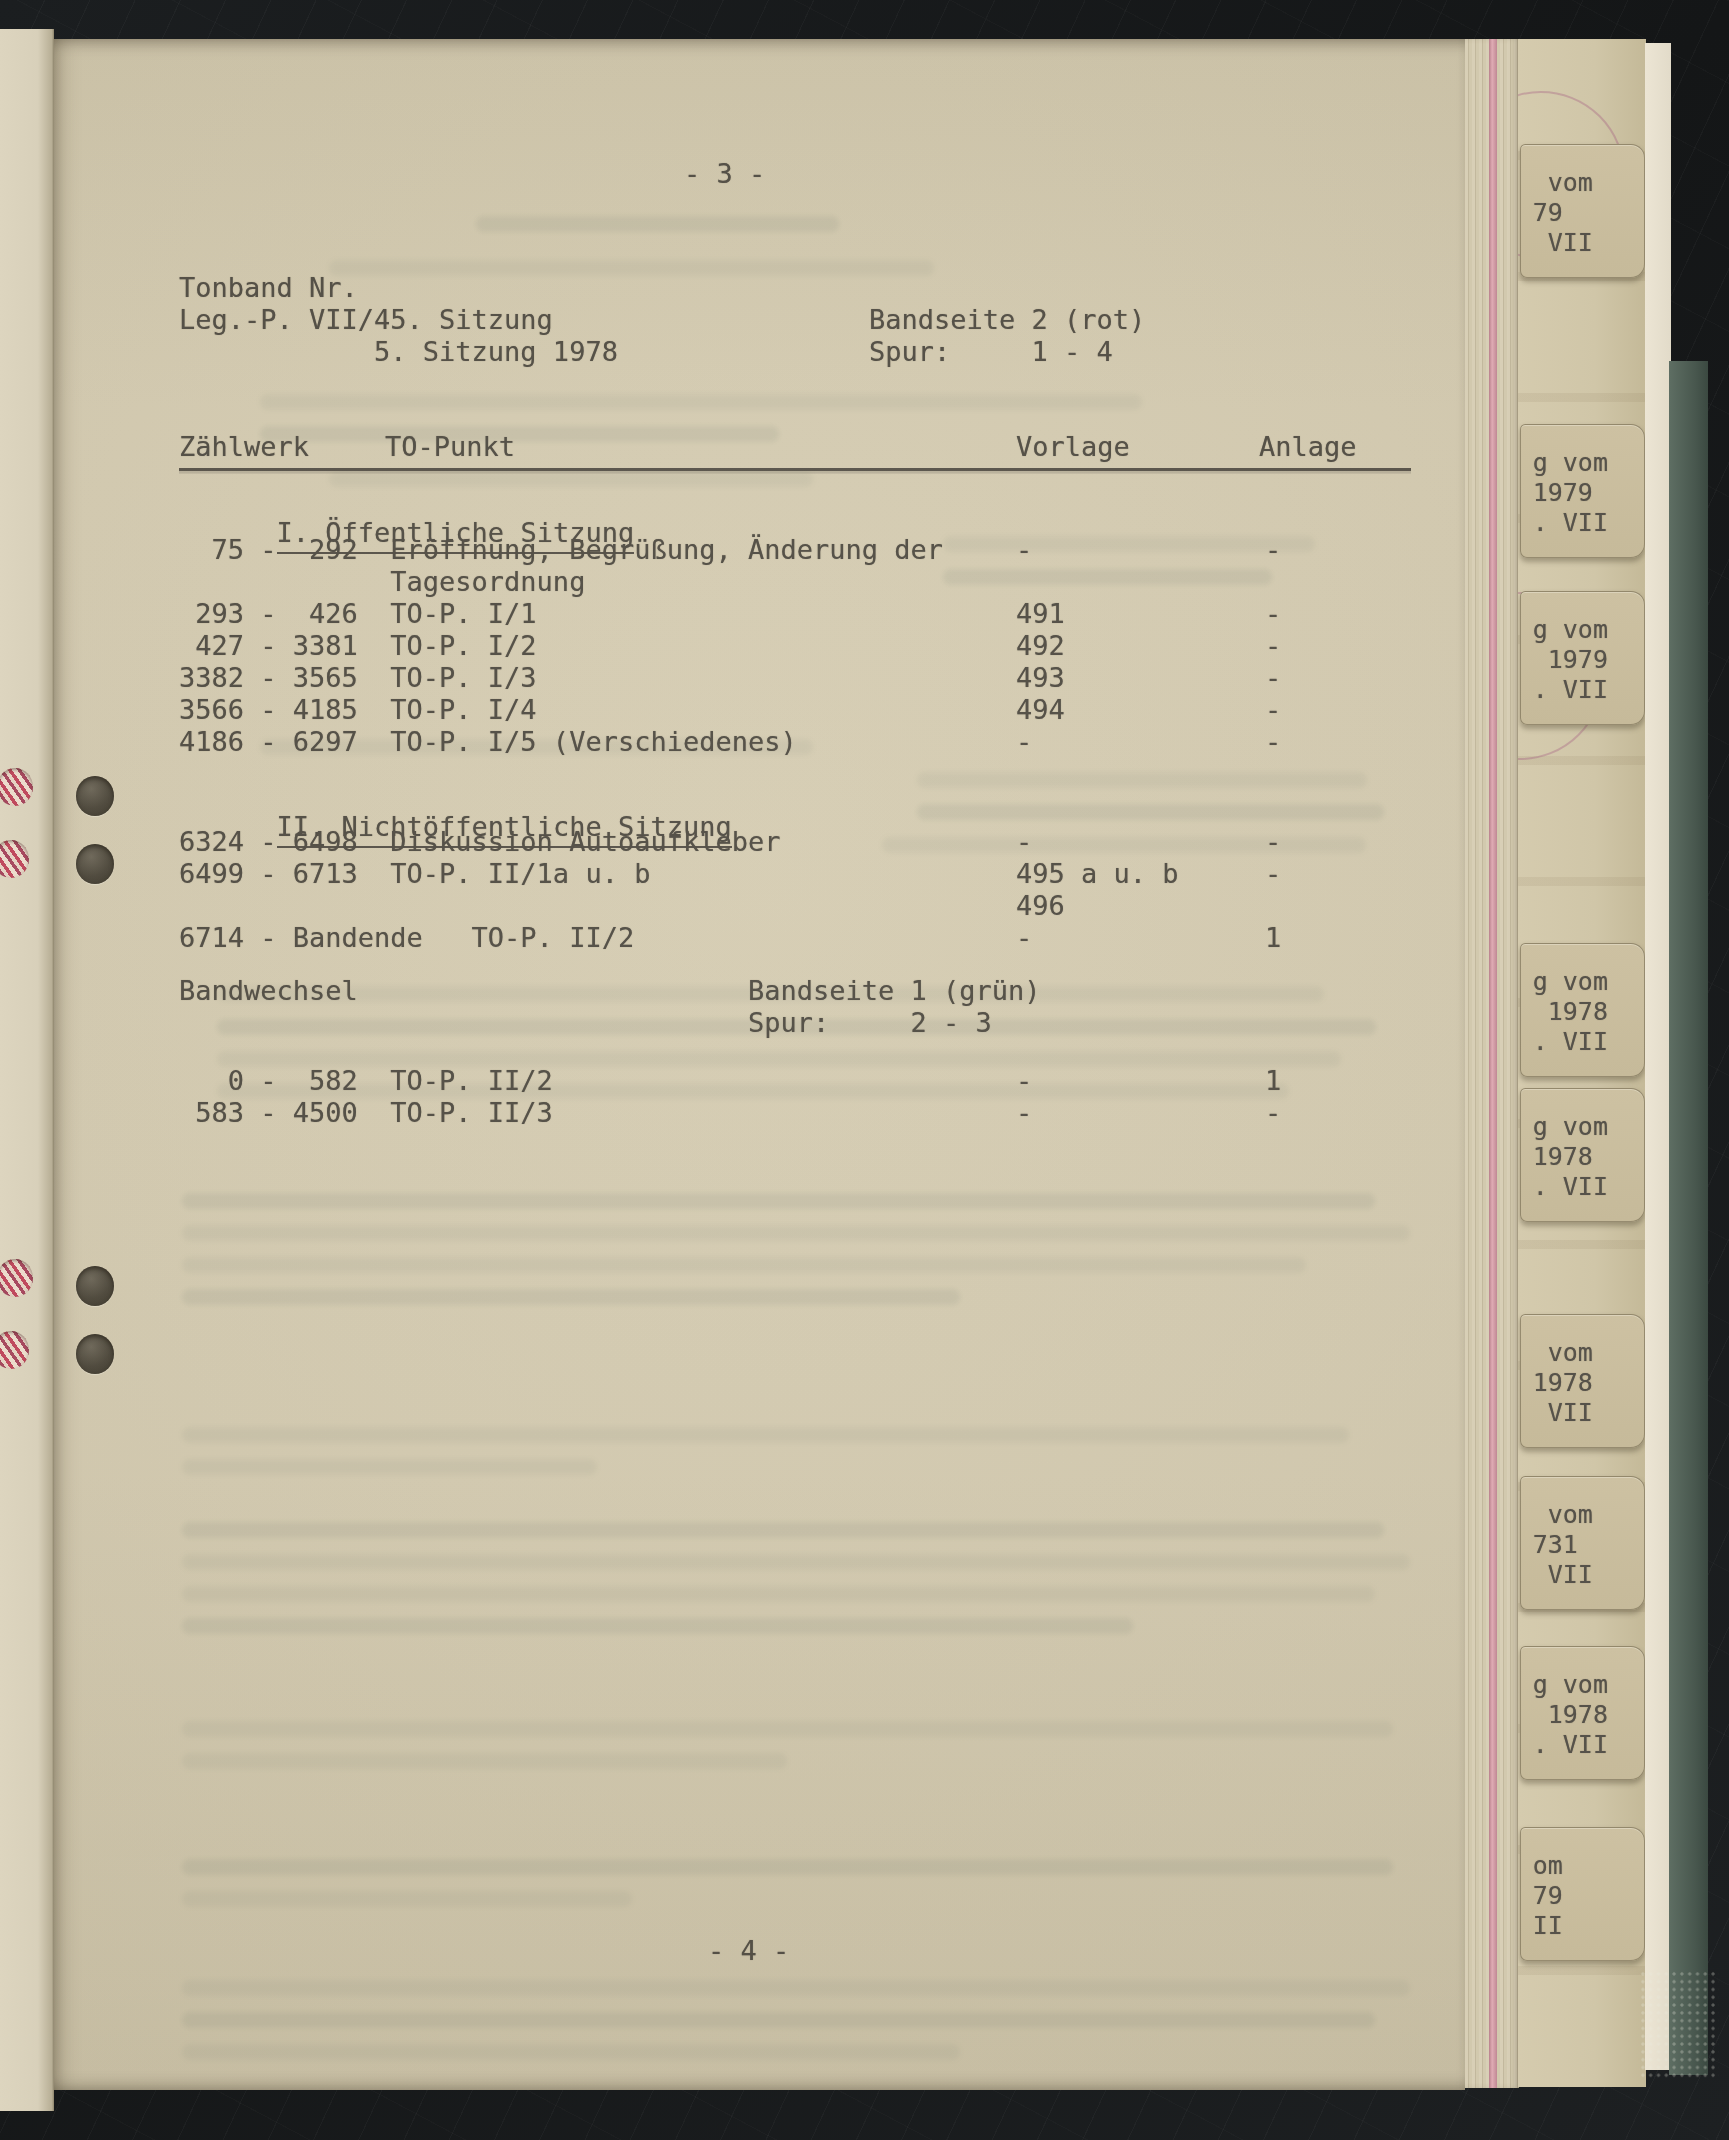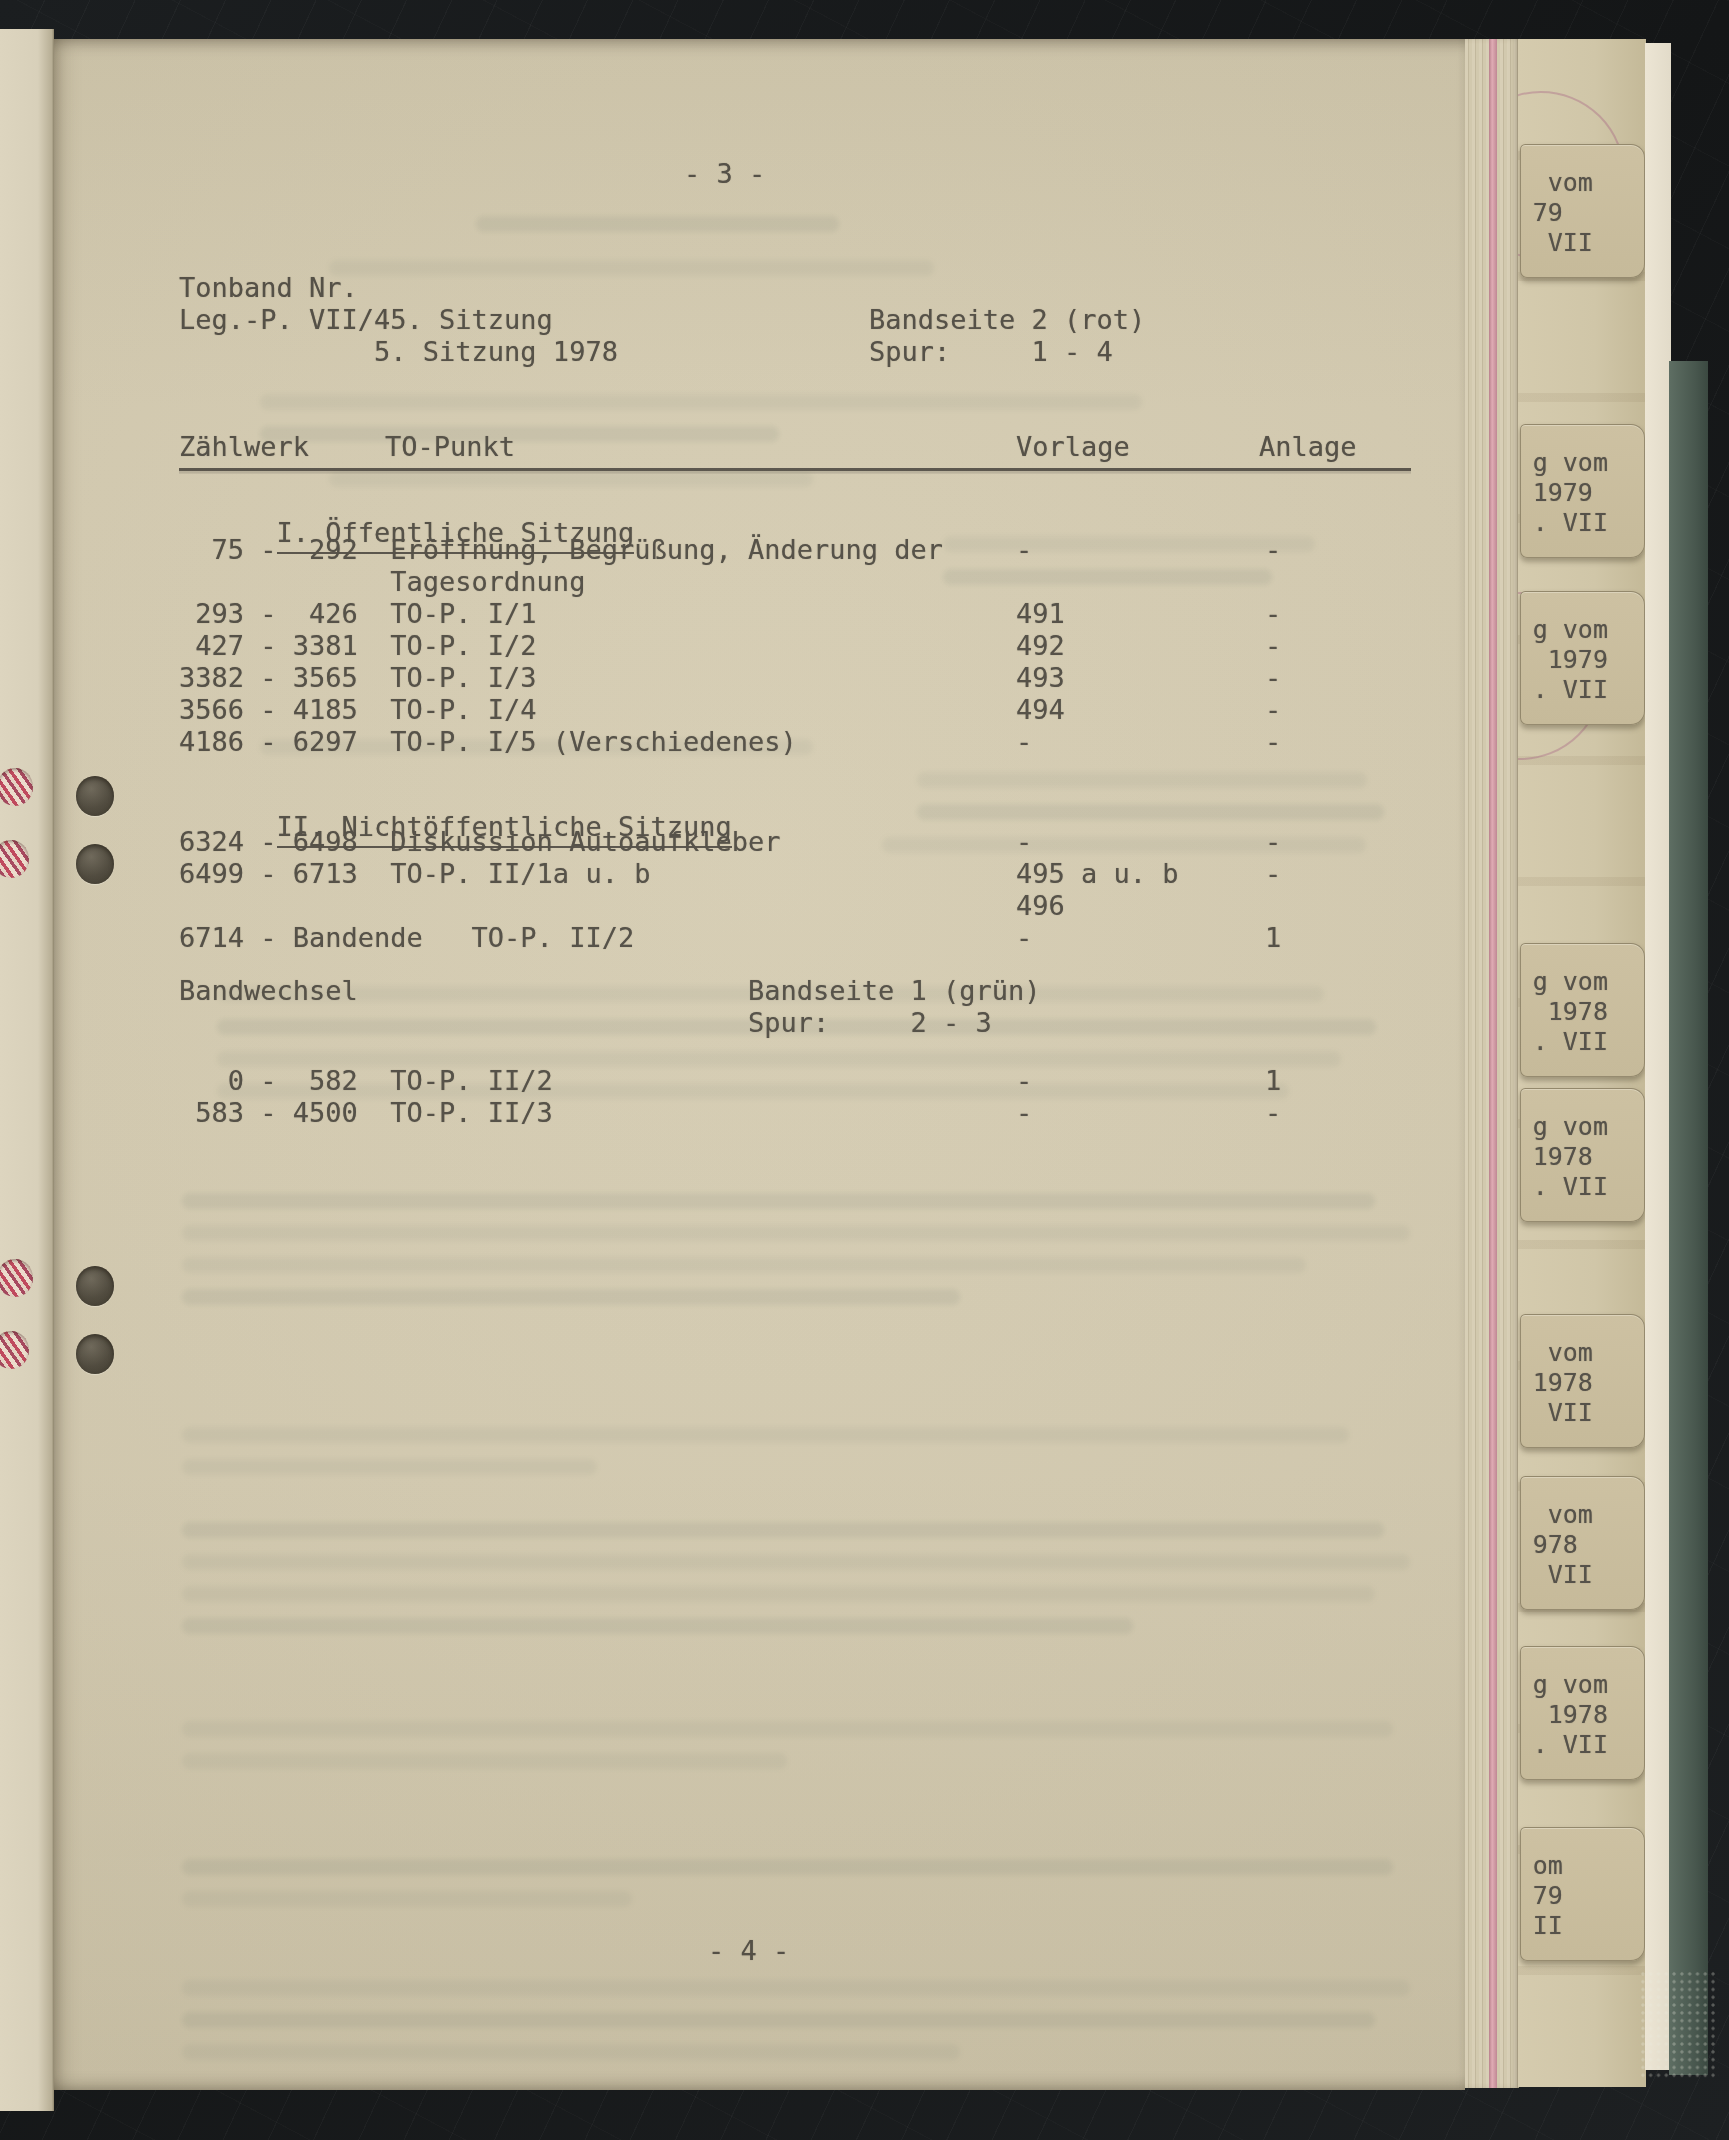--- a/index.html
+++ b/index.html
@@ -251,21 +251,21 @@
           <div>1978</div>
           <div>. VII</div>
         </div>
         <div class="tab" style="top: 1275px; height: 134px;">
           <div> vom</div>
           <div>1978</div>
           <div> VII</div>
         </div>
         <div class="tab" style="top: 1437px; height: 134px;">
           <div> vom</div>
-          <div>978</div>
+          <div>731</div>
           <div> VII</div>
         </div>
         <div class="tab" style="top: 1607px; height: 134px;">
           <div>g vom</div>
           <div> 1978</div>
           <div>. VII</div>
         </div>
         <div class="tab" style="top: 1788px; height: 134px;">
           <div>om</div>
           <div>79</div>

